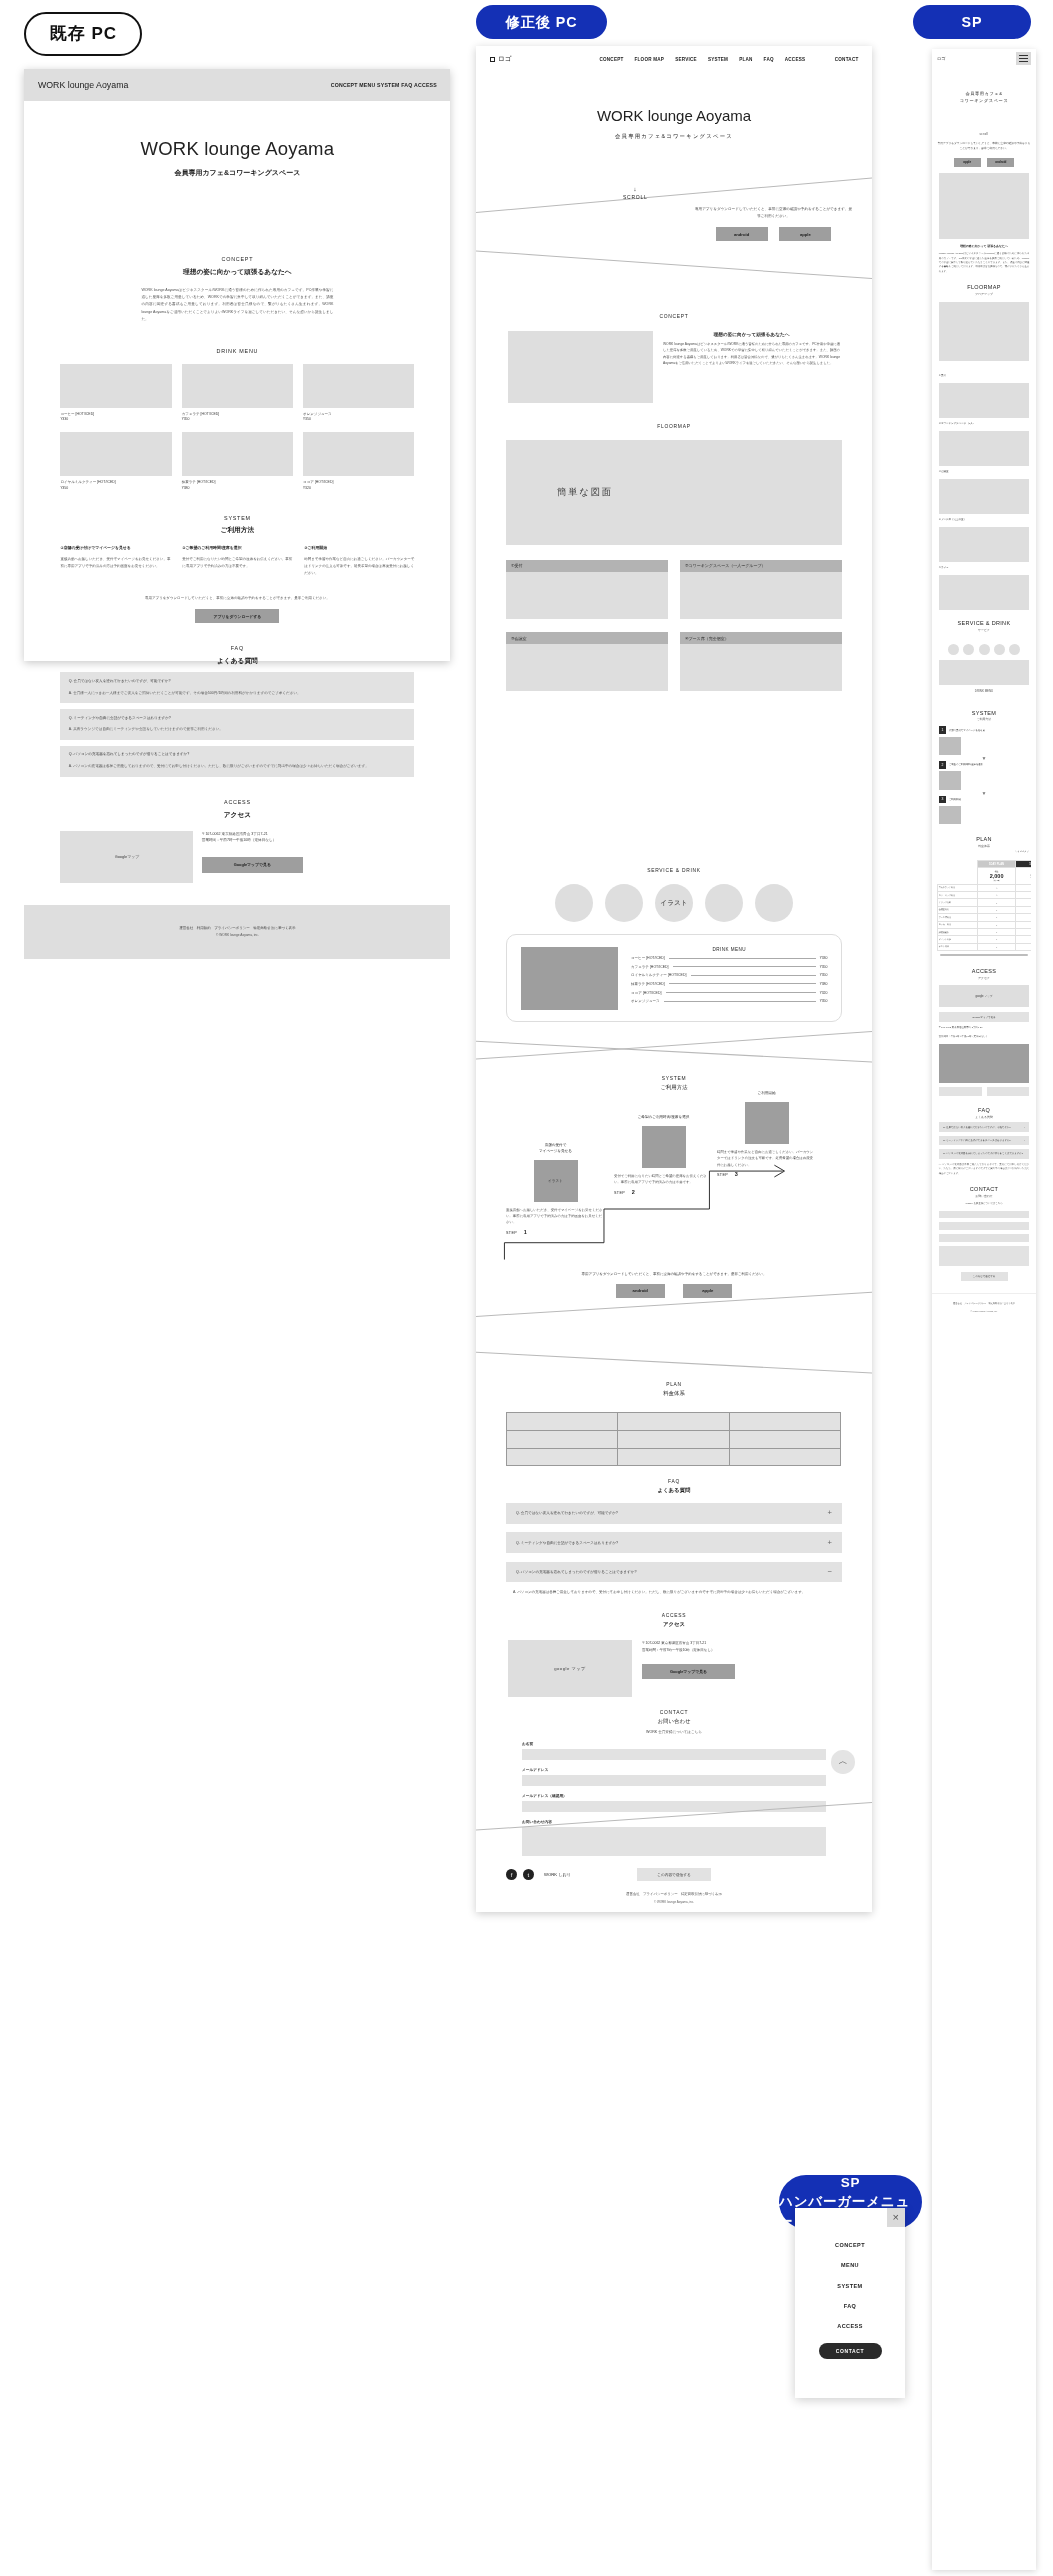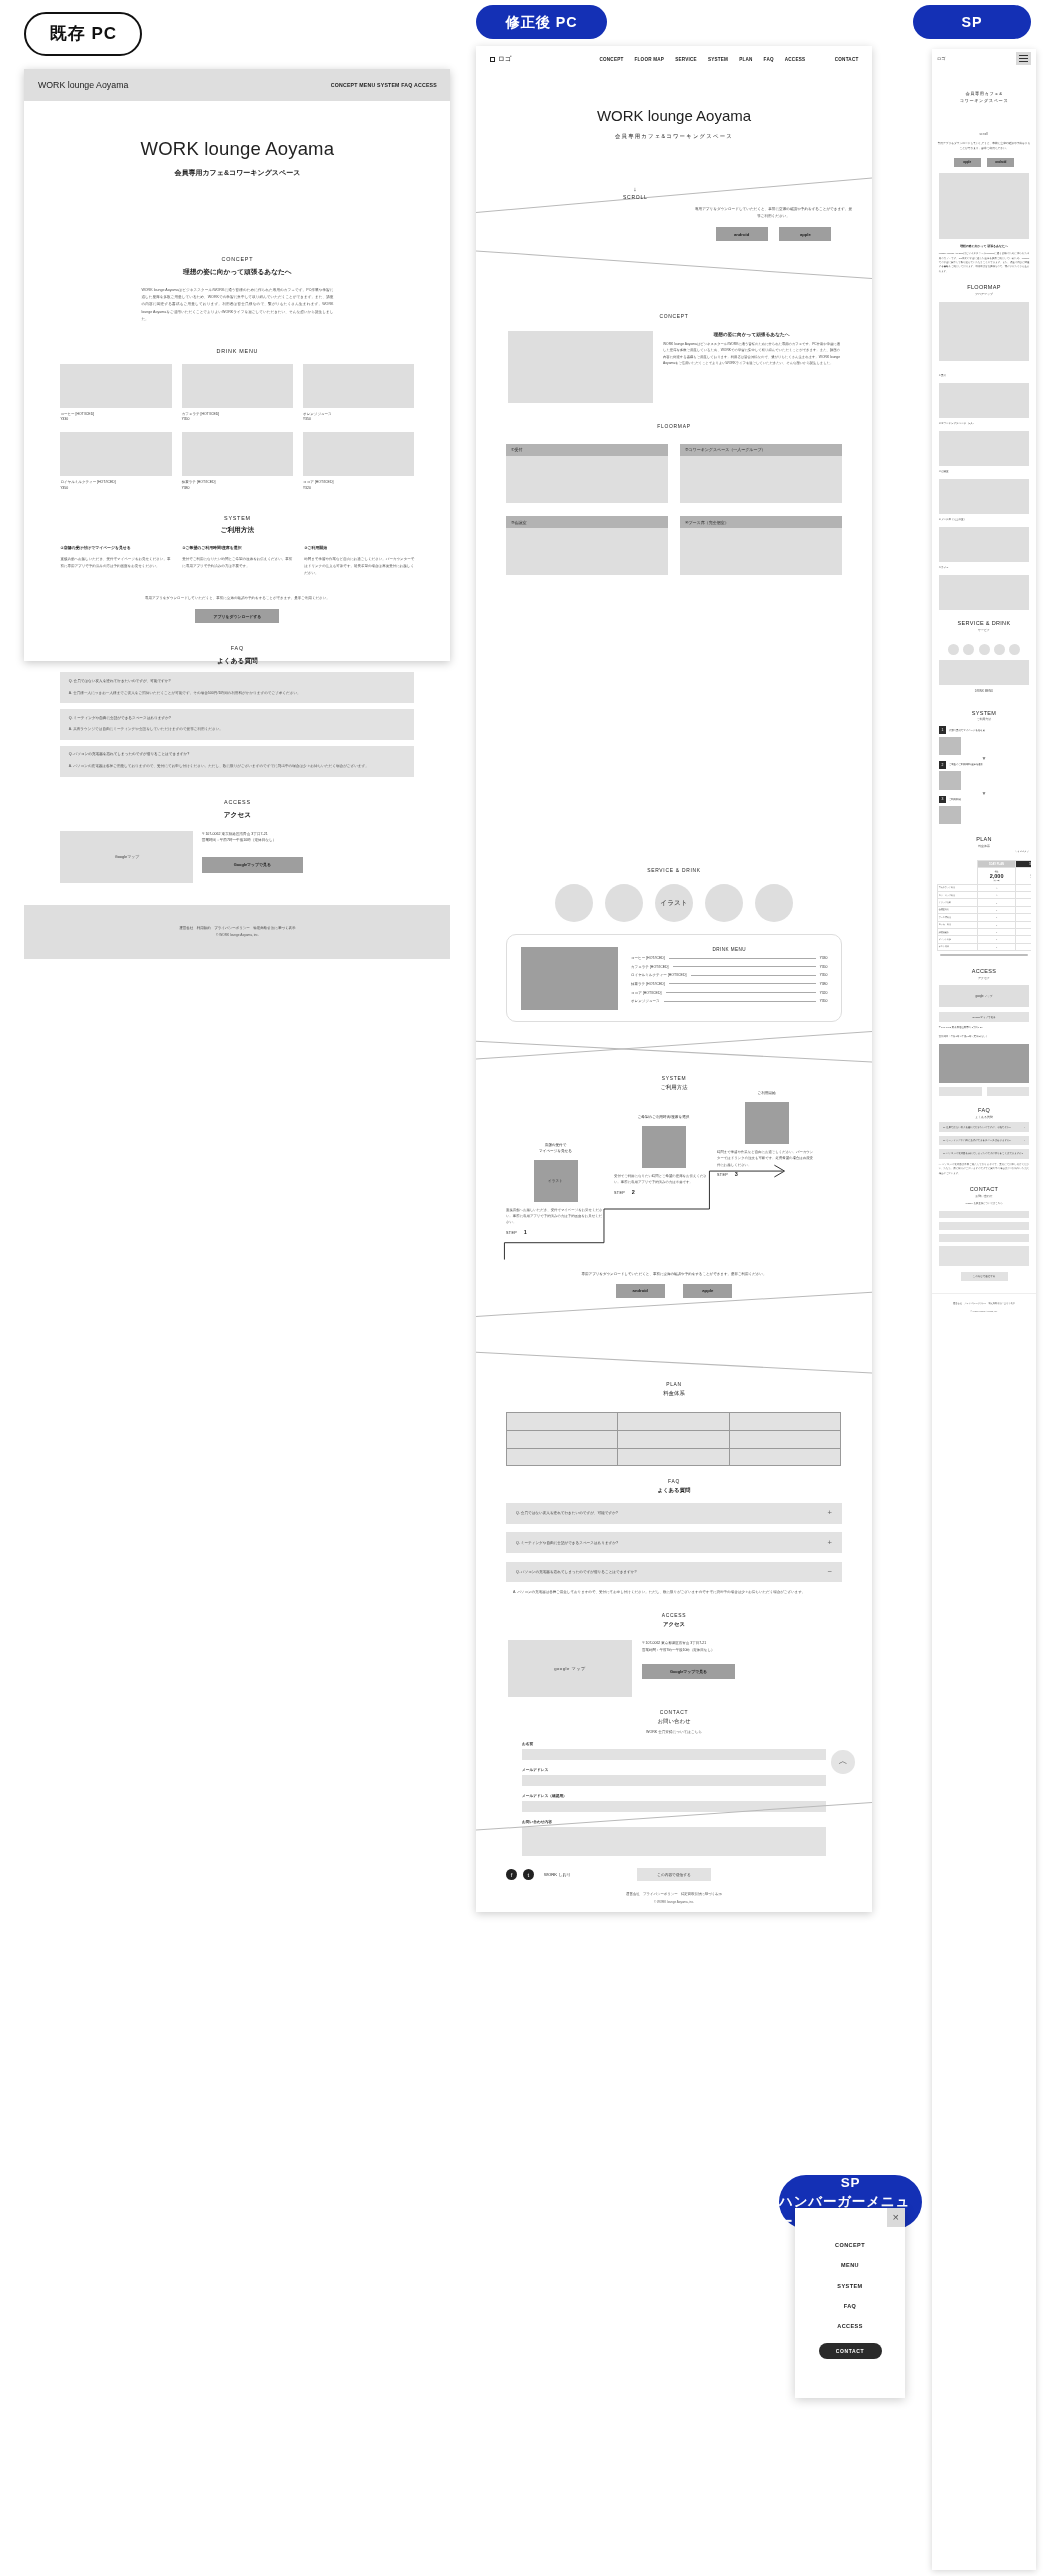--- a/index.html
+++ b/index.html
@@ -380,20 +380,21 @@
       <div id="c2-conc-img"></div>
       <div class="c2-conc-txt">
         <h3>理想の姿に向かって頑張るあなたへ</h3>
         <p>WORK lounge Aoyamaはビジネススクール/WORKに通う皆様のために作られた専用のカフェです。PC作業や学習に適した座席を多数ご用意しているため、WORKでの学習に集中して取り組んでいただくことができます。また、講座の内容に関連する書籍もご用意しております。利用者は皆会員様なので、繋がりもたくさん生まれます。WORK lounge Aoyamaをご活用いただくことでよりよいWORKライフを過ごしていただきたい、そんな想いから誕生しました。</p>
       </div>
     </div>
   </div>
 
   <div id="c2-floormap">
     <div class="c2-sec-en">FLOORMAP</div>
+    <div id="c2-fm-img">簡単な図面</div>
     <div class="c2-fm-grid">
       <div class="c2-fm-card">
           <div class="hd">①受付</div>
           <div class="bd"></div>
         </div>
       <div class="c2-fm-card">
           <div class="hd">②コワーキングスペース（一人〜グループ）</div>
           <div class="bd"></div>
         </div>
       <div class="c2-fm-card">

